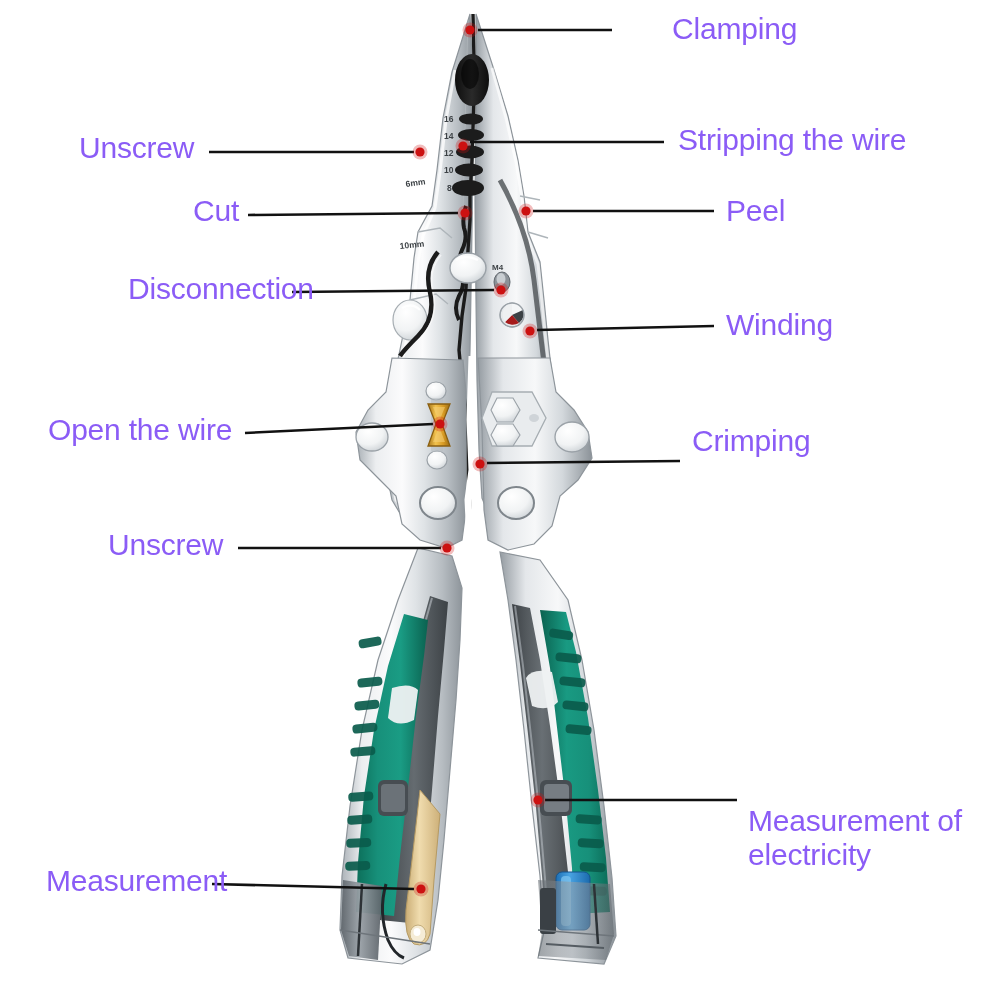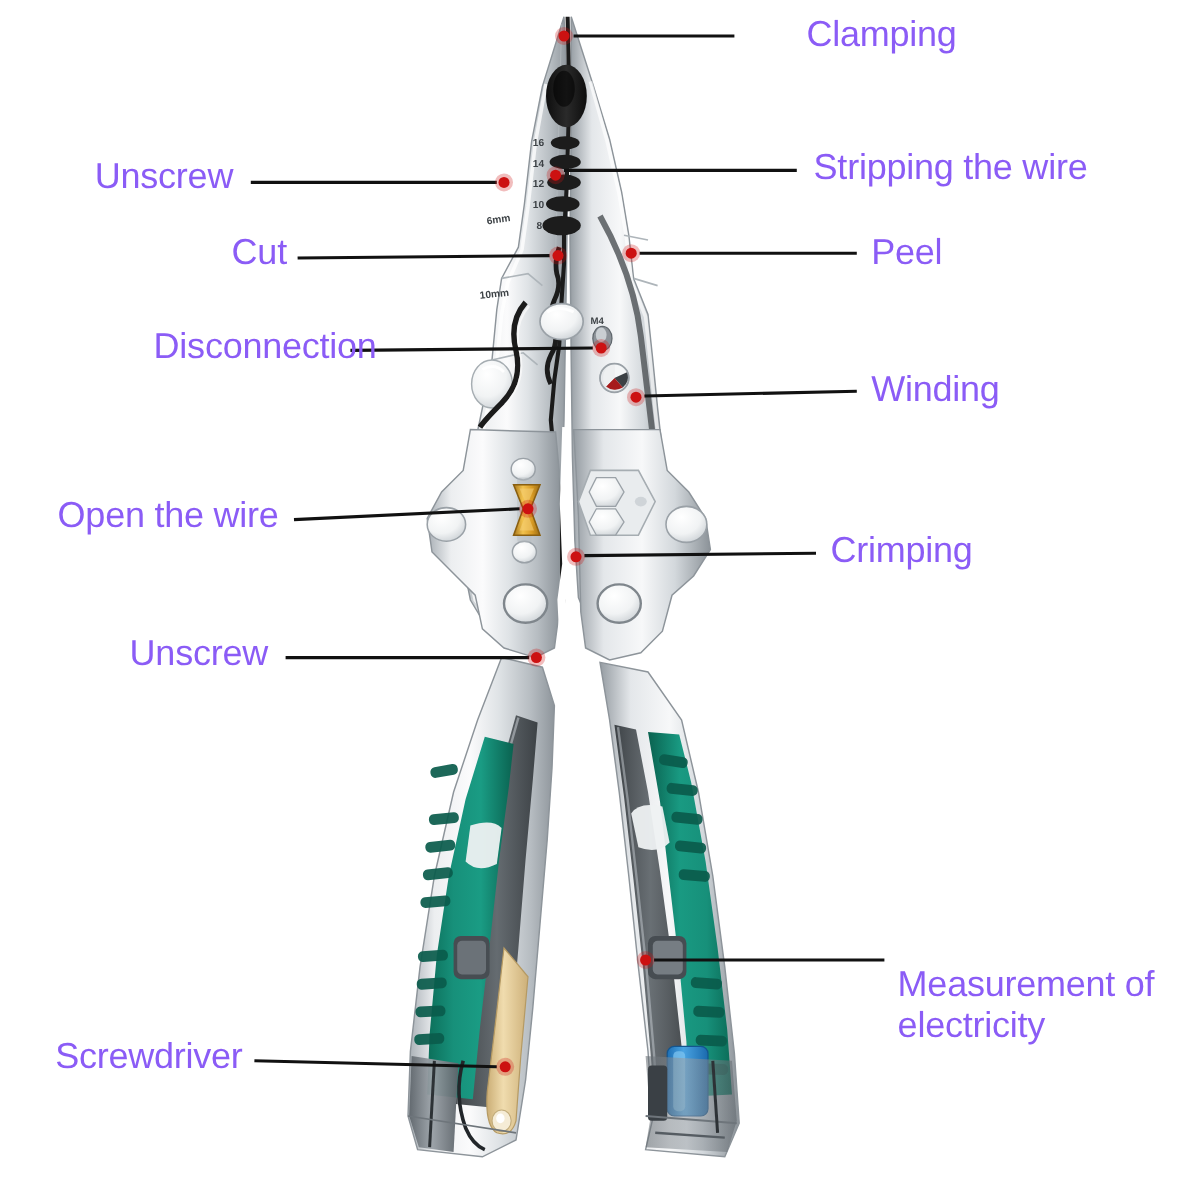--- a/index.html
+++ b/index.html
@@ -331,24 +331,24 @@
         <circle cx="421" cy="889" r="7.5" fill="#cc1111" opacity="0.28"></circle>
         <circle cx="421" cy="889" r="4.6" fill="#cc1111"></circle>
       </g>
   </svg>
 
   <div id="labels">
       <div class="callout-label right" style="left: 672px; top: 12px;">Clamping</div>
       <div class="callout-label right" style="left: 678px; top: 123px;">Stripping the wire</div>
       <div class="callout-label right" style="left: 726px; top: 194px;">Peel</div>
       <div class="callout-label right" style="left: 726px; top: 308px;">Winding</div>
-      <div class="callout-label right" style="left: 692px; top: 442px;">Crimping</div>
+      <div class="callout-label right" style="left: 692px; top: 424px;">Crimping</div>
       <div class="callout-label right" style="left: 748px; top: 804px;">Measurement of
 electricity</div>
       <div class="callout-label left" style="left: 79px; top: 131px;">Unscrew</div>
       <div class="callout-label left" style="left: 193px; top: 194px;">Cut</div>
       <div class="callout-label left" style="left: 94px; top: 272px; margin-left: 34px;">Disconnection</div>
       <div class="callout-label left" style="left: 48px; top: 413px;">Open the wire</div>
       <div class="callout-label left" style="left: 108px; top: 528px;">Unscrew</div>
-      <div class="callout-label left" style="left: 46px; top: 864px;">Screwdriver</div>
+      <div class="callout-label left" style="left: 46px; top: 864px;">Measurement</div>
     </div>
 
 </div>
 
 </body></html>

